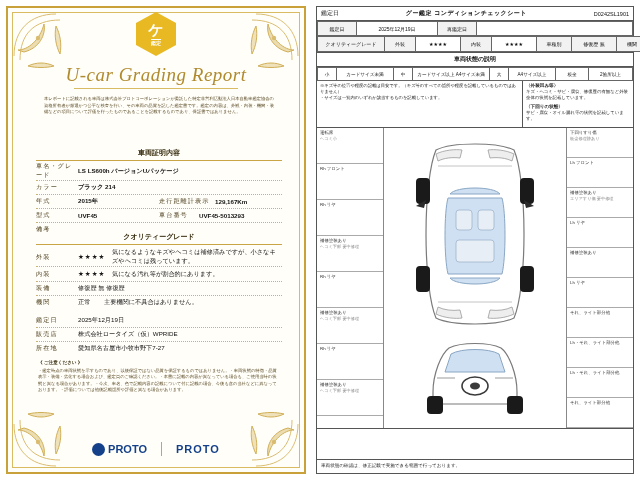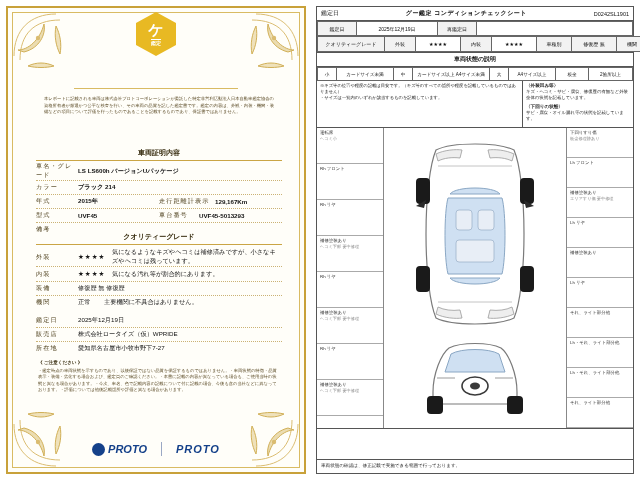--- a/index.html
+++ b/index.html
@@ -75,21 +75,21 @@
   .stars{color:#1a1a1a;letter-spacing:1px;font-size:6.5px;}
 
   .notes{
     position:absolute;left:30px;right:24px;
     font-size:4.3px;line-height:1.5;color:#5a4a25;
   }
   .notes .nt{font-weight:bold;color:#3a2f12;margin-bottom:1px;font-size:4.6px;}
 
   .logos{
     position:absolute;left:0;right:0;bottom:16px;
-    display:flex;align-items:center;justify-content:center;gap:14px;font-style:italic;
+    display:flex;align-items:center;justify-content:center;gap:14px;
   }
   .logo-proto{display:flex;align-items:center;gap:3px;font-weight:bold;font-size:11px;color:#15418a;}
   .logo-dot{width:13px;height:13px;border-radius:50%;background:#15418a;}
   .logo-jaaa{font-weight:bold;font-size:11px;color:#15418a;letter-spacing:1px;}
   .logo-sep{width:1px;height:14px;background:#9aa8c4;}
 
   
   .right{
     position:absolute;left:316px;top:6px;width:318px;height:468px;
     border:1px solid #555;box-sizing:border-box;background:#fff;
@@ -189,20 +189,21 @@
       </g>
     </svg>
 
     <div class="crest">
       <div class="hex">
         <div class="k">ケ</div>
         <div class="sub">鑑定</div>
       </div>
     </div>
 
+    <div class="title">U-car Grading Report</div>
     <div class="title-rule"></div>
 
     <div class="blurb">本レポートに記載される車両は株式会社プロトコーポレーションが委託した特定非営利活動法人日本自動車鑑定協会の資格所有者が厳選かつ公平な検査を行い、その車両の品質を記した鑑定書です。鑑定の内容は、外観・内装・機関・装備などの項目について評価を行ったものであることを記載するものであり、保証書ではありません。</div>
 
     <div class="sec-head" style="top:140px;">車両証明内容</div>
 
     <div class="tbl" style="top:154px;">
       <div class="row">
         <div class="lbl">車名・グレード</div>
         <div class="val b">LS LS600h バージョンUパッケージ</div>

